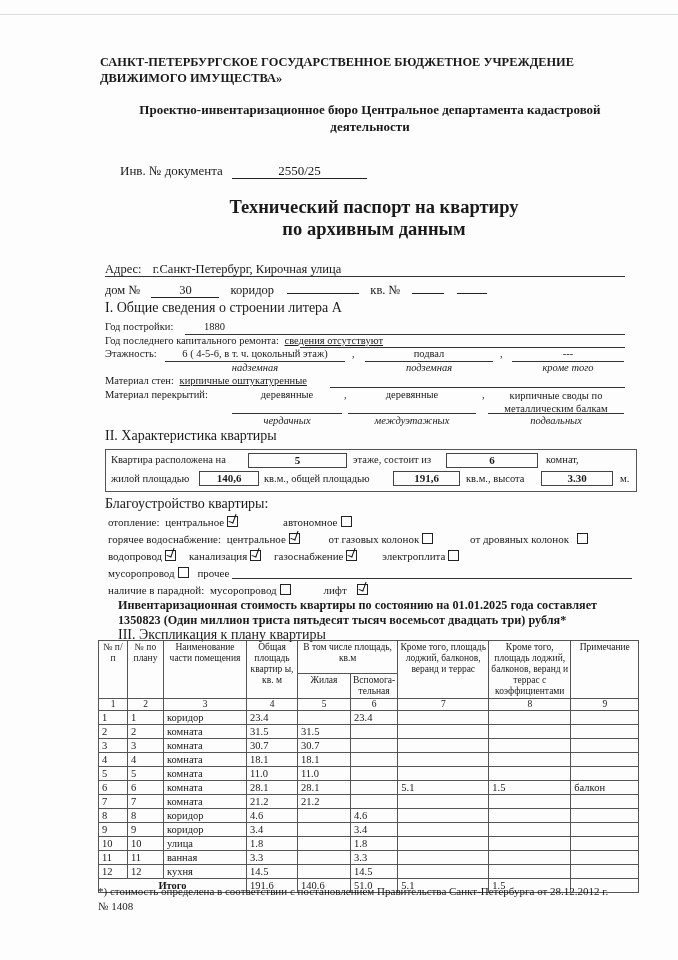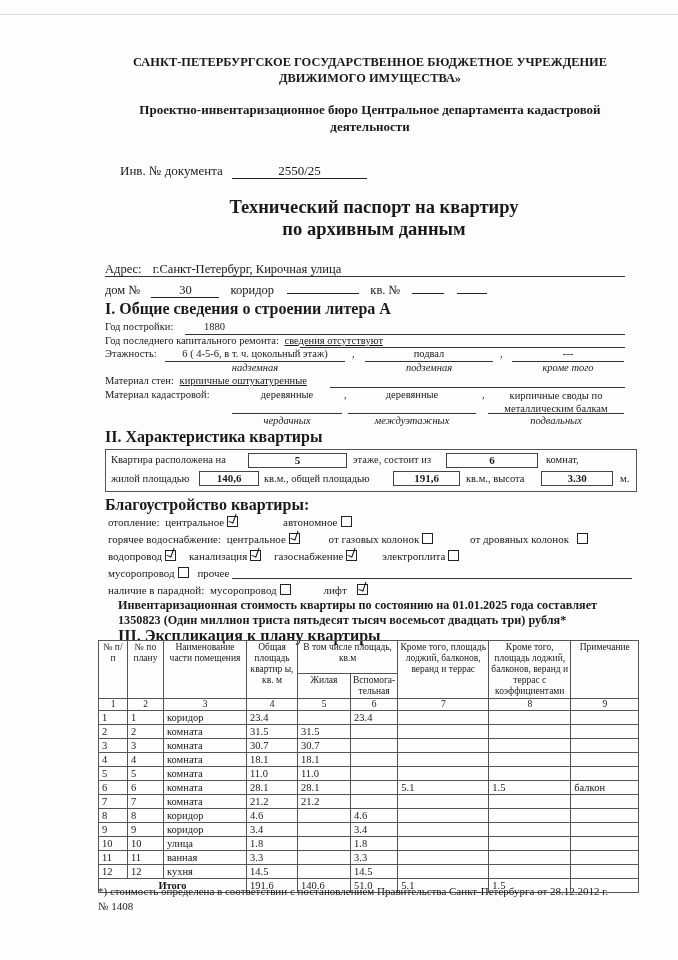--- a/index.html
+++ b/index.html
@@ -1,30 +1,30 @@
 <!DOCTYPE html>
 <html><head>
 <meta charset="utf-8">
 <style>
   html,body{margin:0;padding:0;}
   body{width:678px;height:960px;background:#fdfdfd;position:relative;overflow:hidden;
        font-family:"Liberation Serif","DejaVu Serif",serif;color:#1a1a1a;}
   .topline{position:absolute;left:0;top:14px;width:678px;height:1px;background:#d8dde0;}
   .abs{position:absolute;}
-  .hdr{left:100px;width:540px;text-align:center;font-weight:bold;font-size:12.4px;line-height:16px;top:54px;}
+  .hdr{left:100px;width:540px;font-weight:bold;font-size:12.4px;line-height:16px;top:54px;}
   .hdr2{left:100px;width:540px;text-align:center;font-weight:bold;font-size:13px;line-height:17px;top:101px;}
   .inv{left:120px;top:163px;font-size:13px;}
   .ul{display:inline-block;border-bottom:1px solid #222;text-align:center;line-height:14px;}
   .title{left:100px;width:548px;text-align:center;font-weight:bold;font-size:18.5px;line-height:22px;top:196px;}
   .title u{text-decoration:underline;}
   .row{position:absolute;left:105px;font-size:12.2px;white-space:nowrap;}
   .sm{font-size:10.5px;}
   .line{position:absolute;height:1px;background:#333;}
   .ital{font-style:italic;font-size:10.5px;position:absolute;text-align:center;}
-  .sect{font-weight:bold;font-size:16px;text-align:right;}
+  .sect{font-weight:normal;font-size:14px;text-align:right;}
   .box2{position:absolute;left:105px;top:449px;width:530px;height:41px;border:1px solid #555;font-size:10.5px;}
   .fbox{position:absolute;border:1px solid #444;text-align:center;font-weight:bold;font-size:11px;height:13px;line-height:13px;}
   .cb{display:inline-block;width:9px;height:9px;border:1px solid #222;vertical-align:-1px;position:relative;margin-left:3px;}
   .cb.on::after{content:"";position:absolute;left:2px;top:-4px;width:4px;height:9px;border-right:1.6px solid #111;border-bottom:1.6px solid #111;transform:rotate(20deg);}
   .util{position:absolute;left:108px;font-size:11px;white-space:nowrap;}
   .cost{left:118px;top:598px;width:520px;font-weight:bold;font-size:12.2px;line-height:15px;}
   table.exp{position:absolute;left:98px;top:640px;border-collapse:collapse;font-size:10.5px;}
   table.exp td{border:1px solid #555;padding:0 3px;height:13px;line-height:13px;vertical-align:top;}
   table.exp th{border:1px solid #555;font-weight:normal;font-size:9.5px;line-height:11px;vertical-align:top;padding:1px 2px;text-align:center;}
   table.exp tr.num td{text-align:center;font-size:9.5px;height:11px;line-height:11px;}
@@ -93,21 +93,21 @@
 <div class="ital" style="left:165px;top:362px;width:180px;">надземная</div>
 <div class="ital" style="left:365px;top:362px;width:128px;">подземная</div>
 <div class="ital" style="left:512px;top:362px;width:112px;">кроме того</div>
 
 <div class="row sm" style="top:375px;">
   <span>Материал стен:</span>
   <span style="margin-left:3px;text-decoration:underline;">кирпичные оштукатуренные</span>
 </div>
 <div class="line" style="left:330px;top:387px;width:295px;"></div>
 
-<div class="row sm" style="top:389px;">Материал кадастровой:</div>
+<div class="row sm" style="top:389px;">Материал перекрытий:</div>
 <div class="abs sm" style="left:232px;top:389px;width:110px;text-align:center;">деревянные</div>
 <div class="abs sm" style="left:344px;top:389px;">,</div>
 <div class="abs sm" style="left:348px;top:389px;width:128px;text-align:center;">деревянные</div>
 <div class="abs sm" style="left:482px;top:389px;">,</div>
 <div class="abs sm" style="left:488px;top:389px;width:136px;text-align:center;line-height:13px;">кирпичные своды по металлическим балкам</div>
 <div class="line" style="left:232px;top:413px;width:110px;"></div>
 <div class="line" style="left:348px;top:413px;width:128px;"></div>
 <div class="line" style="left:488px;top:413px;width:136px;"></div>
 <div class="ital" style="left:232px;top:415px;width:110px;">чердачных</div>
 <div class="ital" style="left:348px;top:415px;width:128px;">междуэтажных</div>

